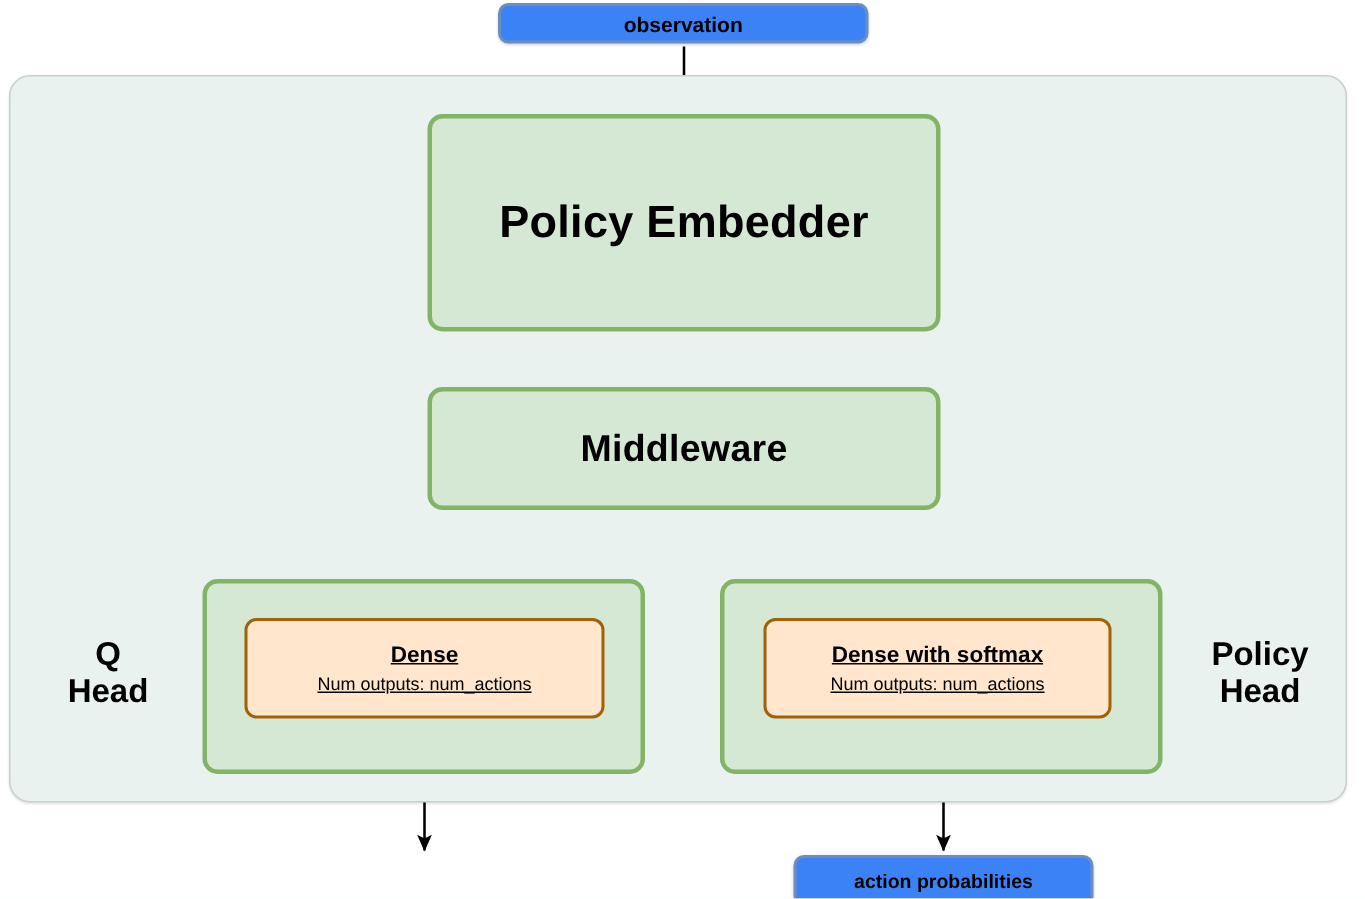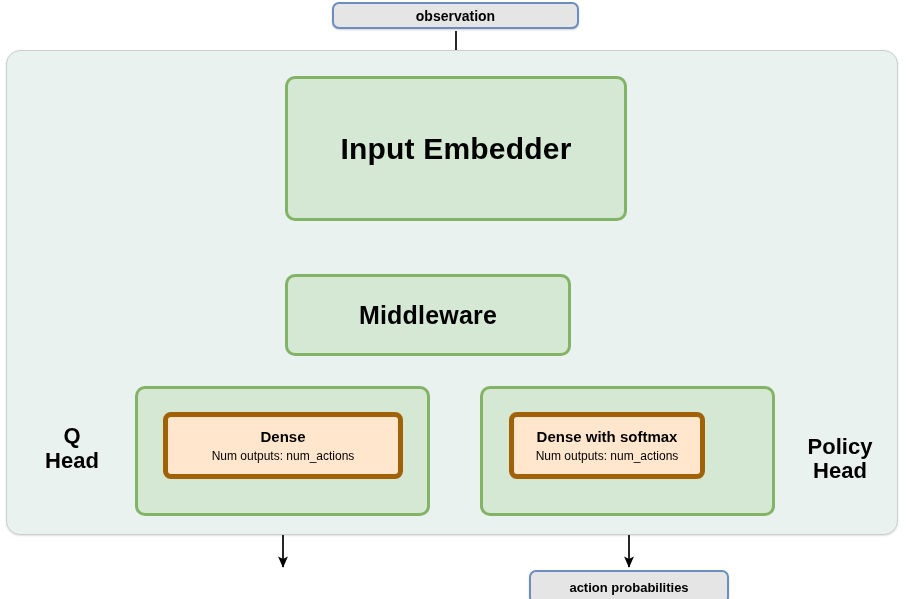--- a/index.html
+++ b/index.html
@@ -44,29 +44,30 @@
     border-radius: 10px;
   }
   .green-group {
     border: 3px solid #82b366;
     background: #d5e8d4;
     border-radius: 10px;
   }
 
   
   .orange-box {
-    border: 5px solid #a16207;
+    border: 2px solid #a16207;
     background: #ffe6cc;
     border-radius: 8px;
+    text-decoration: underline;
   }
 
   
   .blue-box {
     border: 2px solid #6c8ebf;
-    background: #e5e5e5;
+    background: #3b82f6;
     border-radius: 7px;
     box-shadow: 0 1px 2px rgba(0,0,0,0.18);
   }
 
   .title-xl { font-size: 30px; font-weight: bold; letter-spacing: .2px; }
   .title-lg { font-size: 25px; font-weight: bold; letter-spacing: .2px; }
   .leaf-title { font-size: 15px; font-weight: bold; line-height: 1.35; }
   .leaf-sub { font-size: 12px; font-weight: normal; line-height: 1.35; }
   .io-label { font-size: 14px; font-weight: bold; }
   .io-label-thin { font-size: 13px; font-weight: bold; }
@@ -111,47 +112,47 @@
     <path d="M629,486 L629,567" fill="none" stroke="#000000" stroke-width="1.7" marker-end="url(#arrowhead)"></path>
   </svg>
 
   <div class="node blue-box" style="left:332px; top:2px; width:247px; height:27px;">
     <span class="io-label">observation</span>
   </div>
 
   <div class="node container-box" style="left:6px; top:50px; width:892px; height:485px;"></div>
 
   <div class="node green-box" style="left:285px; top:76px; width:342px; height:145px;">
-    <span class="title-xl">Input Embedder</span>
+    <span class="title-xl">Policy Embedder</span>
   </div>
 
-  <div class="node green-box" style="left:285px; top:274px; width:286px; height:82px;">
+  <div class="node green-box" style="left:285px; top:258px; width:342px; height:82px;">
     <span class="title-lg">Middleware</span>
   </div>
 
   <div class="node" style="left:20px; top:414px; width:104px; height:70px;">
     <div class="side-label">Q</div>
     <div class="side-label">Head</div>
   </div>
 
   <div class="node green-group" style="left:135px; top:386px; width:295px; height:130px;"></div>
 
   <div class="node orange-box" style="left:163px; top:412px; width:240px; height:67px;">
     <div class="leaf-title">Dense</div>
     <div class="leaf-sub">Num outputs: num_actions</div>
   </div>
 
   <div class="node green-group" style="left:480px; top:386px; width:295px; height:130px;"></div>
 
-  <div class="node orange-box" style="left:509px; top:412px; width:196px; height:67px;">
+  <div class="node orange-box" style="left:509px; top:412px; width:232px; height:67px;">
     <div class="leaf-title">Dense with softmax</div>
     <div class="leaf-sub">Num outputs: num_actions</div>
   </div>
 
-  <div class="node" style="left:788px; top:414px; width:104px; height:70px;justify-content:flex-end;">
+  <div class="node" style="left:788px; top:414px; width:104px; height:70px;">
     <div class="side-label">Policy</div>
     <div class="side-label">Head</div>
   </div>
 
 
   <div class="node blue-box" style="left:529px; top:570px; width:200px; height:34px;">
     <span class="io-label-thin">action probabilities</span>
   </div>
 
 </div>

